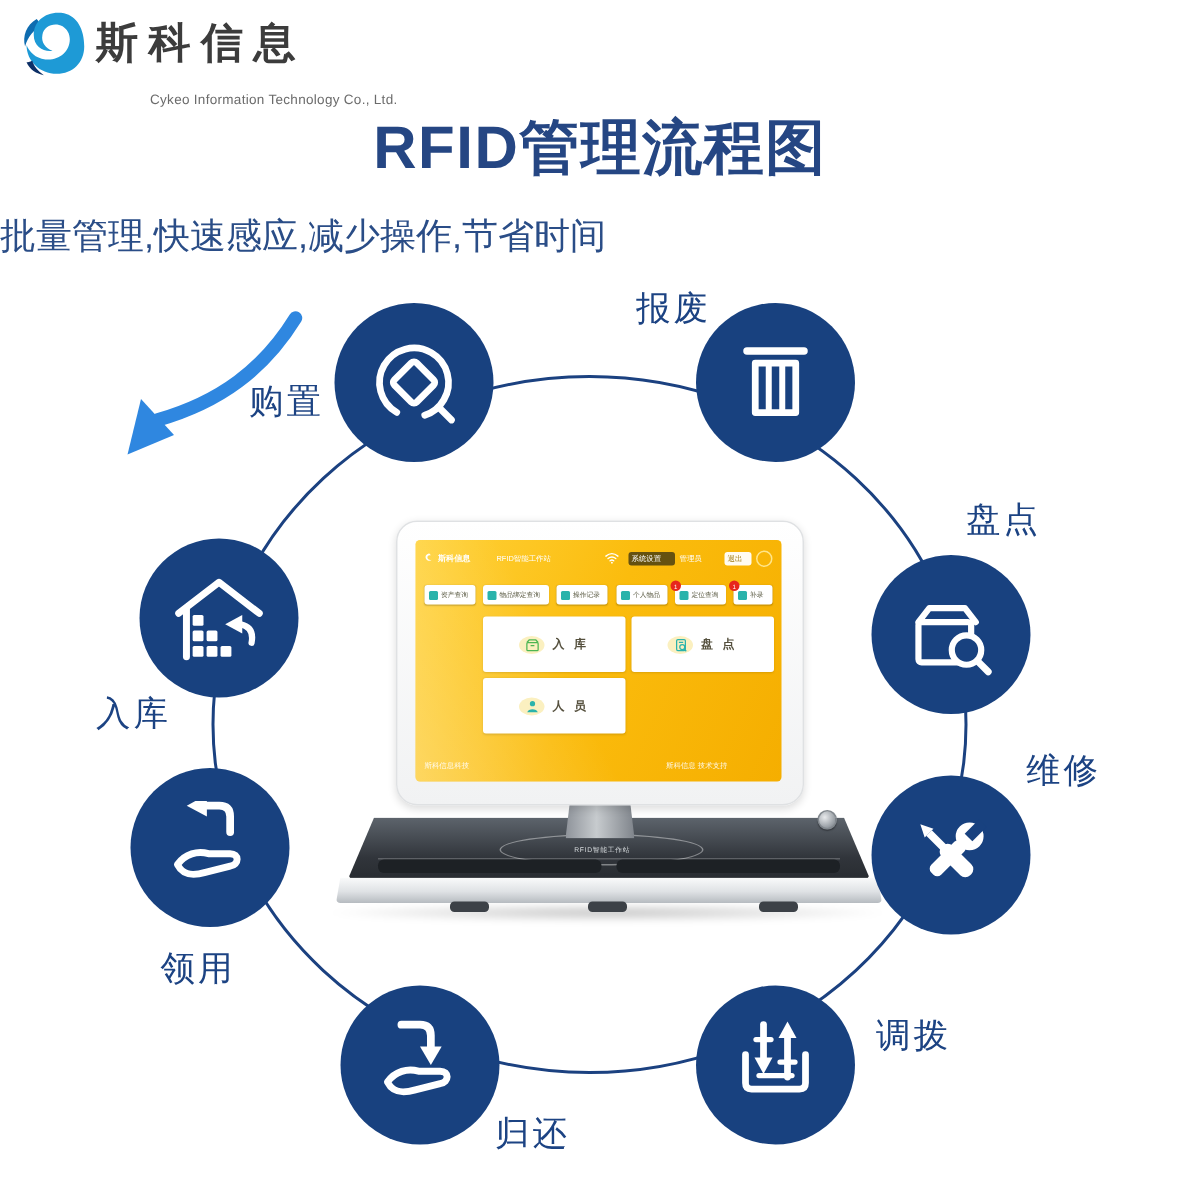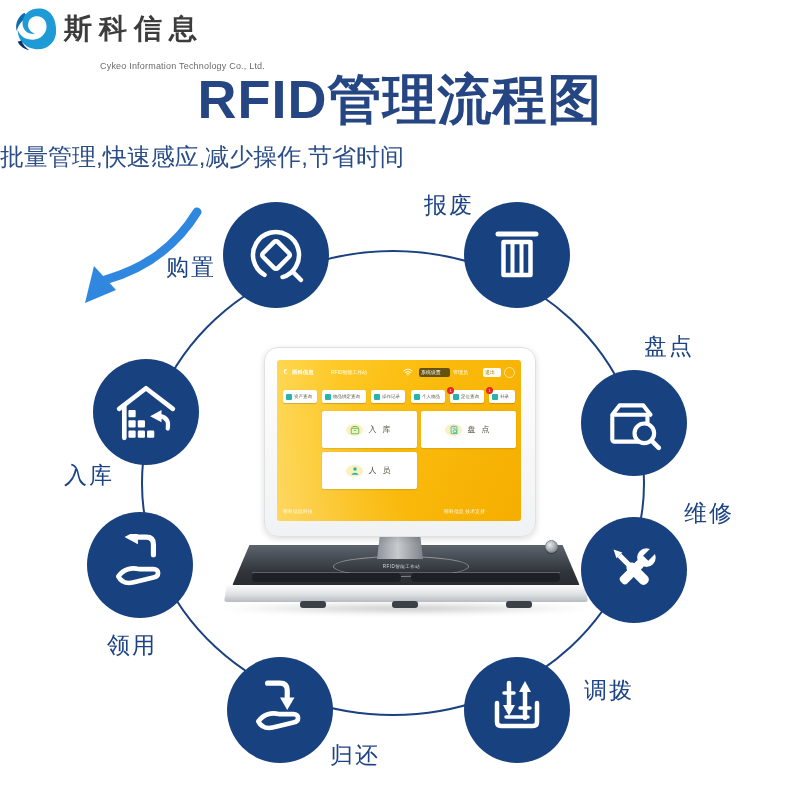--- a/index.html
+++ b/index.html
@@ -3,21 +3,21 @@
 <meta charset="utf-8">
 <style>
   html,body{margin:0;padding:0;background:#fff;}
   .page{position:relative;width:740px;height:800px;background:#fff;overflow:hidden;
         font-family:"Liberation Sans",sans-serif;}
   .abs{position:absolute;}
 
   
   .brand-name{position:absolute;left:64px;top:10px;font-size:28px;font-weight:700;color:#3c3c3c;letter-spacing:7px;white-space:nowrap;}
   .brand-tag{position:absolute;left:64px;top:61px;font-size:9px;color:#6b6b6b;letter-spacing:.2px;white-space:nowrap;margin-left:36px;}
-  .page-title{position:absolute;left:0;top:70px;width:800px;text-align:center;font-size:54px;line-height:58px;font-weight:700;color:#254683;letter-spacing:1px;}
+  .page-title{position:absolute;left:0;top:70px;width:800px;text-align:center;font-size:40px;line-height:58px;font-weight:700;color:#254683;letter-spacing:1px;}
   .page-subtitle{position:absolute;left:0;top:141px;width:800px;font-size:24px;font-weight:500;color:#2a4d87;}
 
   
   .node{position:absolute;width:106px;height:106px;border-radius:50%;background:#18417f;
         display:flex;align-items:center;justify-content:center;z-index:3;}
   .node svg{display:block;}
   .nlabel{position:absolute;font-size:23px;font-weight:500;color:#1c4383;letter-spacing:2px;z-index:3;white-space:nowrap;}
 
   
   .monitor{position:absolute;left:264px;top:347px;width:270px;height:188px;background:linear-gradient(#ffffff,#f1f2f3);
@@ -38,21 +38,21 @@
       box-shadow:0 .5px 1px rgba(0,0,0,.18);box-sizing:border-box;overflow:visible;}
   .tb .ticon{width:6px;height:6px;background:#2ab3ab;border-radius:1px;flex:none;}
   .tb .tbl{display:inline-block;font-size:9px;transform:scale(.5);transform-origin:left center;white-space:nowrap;color:#57573f;}
   .nbadge{position:absolute;left:-3px;top:-3px;width:7px;height:7px;border-radius:50%;background:#e7271d;color:#fff;
           display:flex;align-items:center;justify-content:center;}
   .nbadge span{display:inline-block;font-size:9px;transform:scale(.45);}
   .tiles{position:absolute;left:45px;top:51px;width:194px;display:grid;grid-template-columns:1fr 1fr;gap:4px;}
   .tile{background:#fff;border-radius:2px;height:37px;display:flex;align-items:center;justify-content:center;gap:5px;
         box-shadow:0 .5px 1.5px rgba(0,0,0,.12);}
   .iwrap{width:17px;height:12px;background:#fbf0c0;border-radius:50%;display:flex;align-items:center;justify-content:center;flex:none;}
-  .tlabel{font-size:8px;font-weight:400;color:#55503e;letter-spacing:2px;white-space:nowrap;}
+  .tlabel{font-size:8px;font-weight:700;color:#55503e;letter-spacing:2px;white-space:nowrap;}
   .sfoot-l{position:absolute;left:6px;bottom:3px;}
   .sfoot-r{position:absolute;right:2px;bottom:3px;}
   .sfoot-l .t-xs,.sfoot-r .t-xs{color:rgba(255,255,255,.9);}
 
   .neck{position:absolute;left:377px;top:532px;width:46px;height:27px;z-index:2;
         background:linear-gradient(90deg,#8e939a,#c7cbce 45%,#7f848b);clip-path:polygon(7% 0,93% 0,100% 100%,0 100%);}
   .base-top{position:absolute;left:232px;top:545px;width:348px;height:41px;z-index:1;
             background:linear-gradient(#5d646c,#31353b 65%,#282c31);clip-path:polygon(5% 0,95% 0,100% 100%,0 100%);border-radius:4px;}
   .ring{position:absolute;left:101px;top:11px;width:134px;height:19px;border:1px solid rgba(255,255,255,.4);border-radius:50%;
         display:flex;align-items:center;justify-content:center;}

